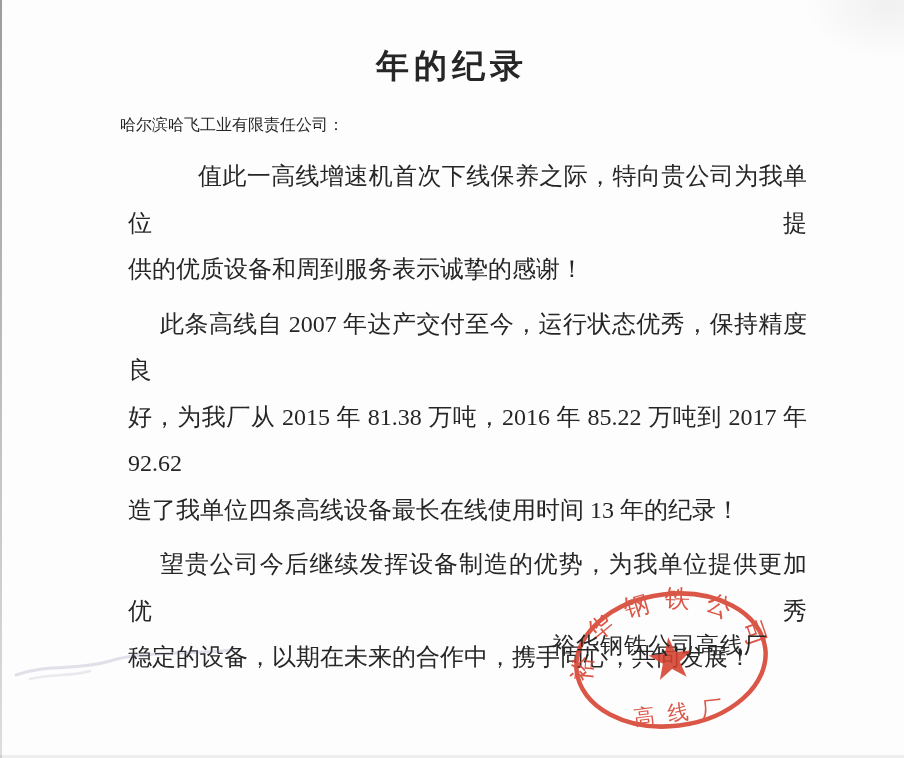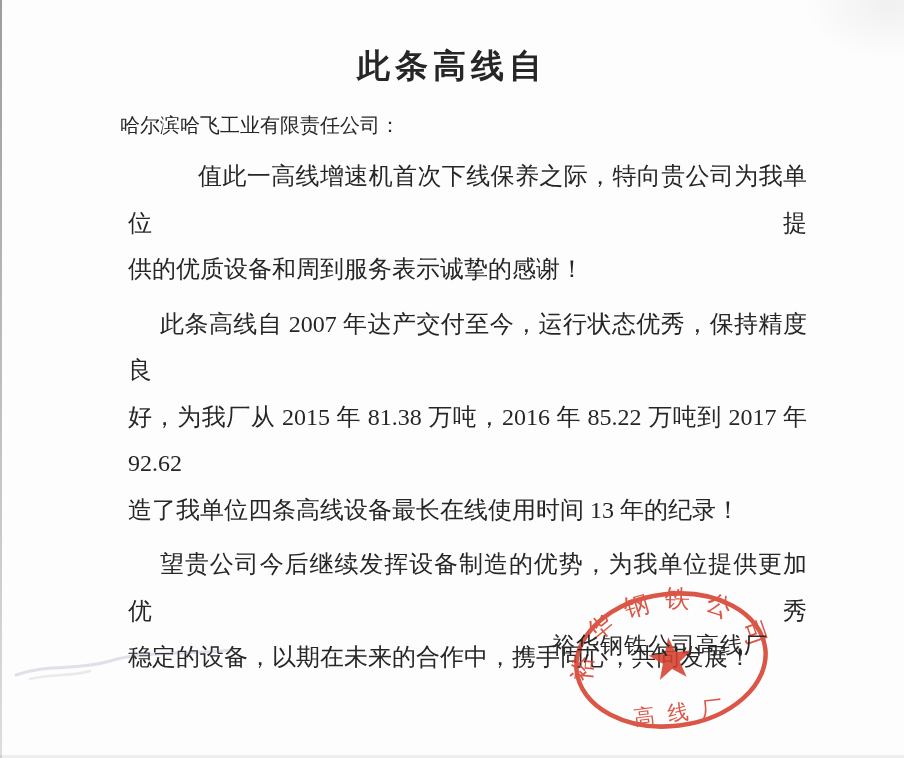--- a/index.html
+++ b/index.html
@@ -20,21 +20,21 @@
     background:radial-gradient(ellipse at 85% 8%,rgba(0,0,0,.05),transparent 70%);}
   .smudge{position:absolute;left:10px;top:643px;width:230px;height:45px;z-index:0;}
 
   .title{
     margin:0;padding-top:44px;
     text-align:center;
     font-size:33px;font-weight:600;letter-spacing:5px;
   }
   .salutation{
     margin:16px 89px 0 120px;
-    font-size:20px;line-height:40px;
+    font-size:16px;line-height:40px;
   }
   .body-text{
     margin:4px 89px 0 120px;
     font-size:24px;line-height:46.5px;
   }
   .para{margin:8px;}
   .line{white-space:nowrap;}
   .line.full{white-space:normal;text-align:justify;text-align-last:justify;}
   .indent-deep{text-indent:70px;}
   .indent{text-indent:32px;}
@@ -53,21 +53,21 @@
 </style>
 </head>
 <body>
 
 <div class="page">
 
   <div class="edge-left"></div>
   <div class="edge-bottom"></div>
   <div class="corner-artifact"></div>
 
-  <div class="title">此条高线自</div>
+  <div class="title">年的纪录</div>
 
   <div class="salutation">哈尔滨哈飞工业有限责任公司：</div>
 
   <div class="body-text">
     <div class="para">
       <div class="line full indent-deep">值此一高线增速机首次下线保养之际，特向贵公司为我单位提</div>
       <div class="line">供的优质设备和周到服务表示诚挚的感谢！</div>
     </div>
     <div class="para">
       <div class="line full indent">此条高线自 2007 年达产交付至今，运行状态优秀，保持精度良</div>

